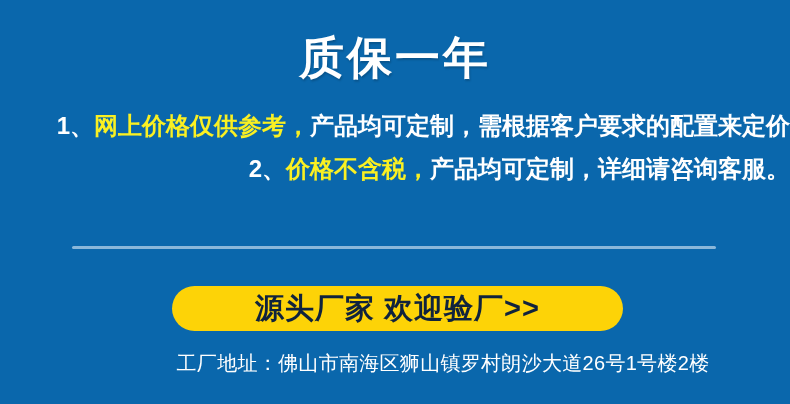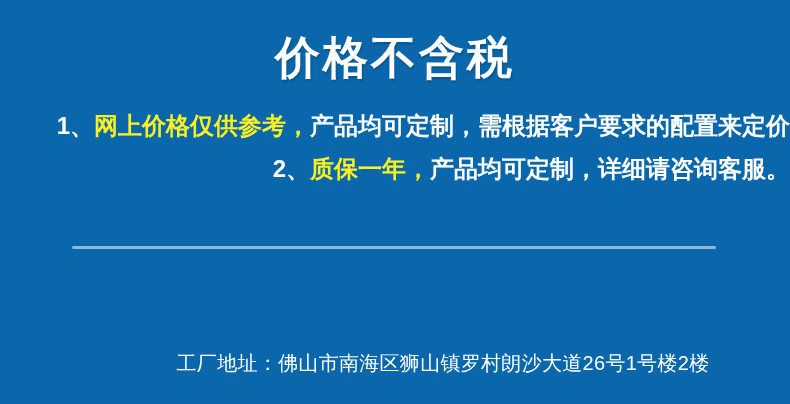--- a/index.html
+++ b/index.html
@@ -100,33 +100,36 @@
     white-space: nowrap;
     letter-spacing: 0.3px;
     margin-left: 48px;
   }
 </style>
 </head>
 <body>
 
 <div id="banner">
 
-  <div id="title">价格不含税</div>
+  <div id="title">质保一年</div>
 
   <div id="notice-list">
 
     <div class="notice-line">
       <span class="seg-white">1、</span><span class="seg-yellow">网上价格仅供参考，</span><span class="seg-white">产品均可定制，需根据客户要求的配置来定价</span>
     </div>
 
 
     <div class="notice-line">
-      <span class="seg-white">2、</span><span class="seg-yellow">质保一年，</span><span class="seg-white">产品均可定制，详细请咨询客服。</span>
+      <span class="seg-white">2、</span><span class="seg-yellow">价格不含税，</span><span class="seg-white">产品均可定制，详细请咨询客服。</span>
     </div>
 
   </div>
 
   <div id="divider"></div>
 
+  <div id="cta-button">
+    <span id="cta-label">源头厂家  欢迎验厂&gt;&gt;</span>
+  </div>
 
   <div id="address">工厂地址：佛山市南海区狮山镇罗村朗沙大道26号1号楼2楼</div>
 
 </div>
 
 </body></html>

